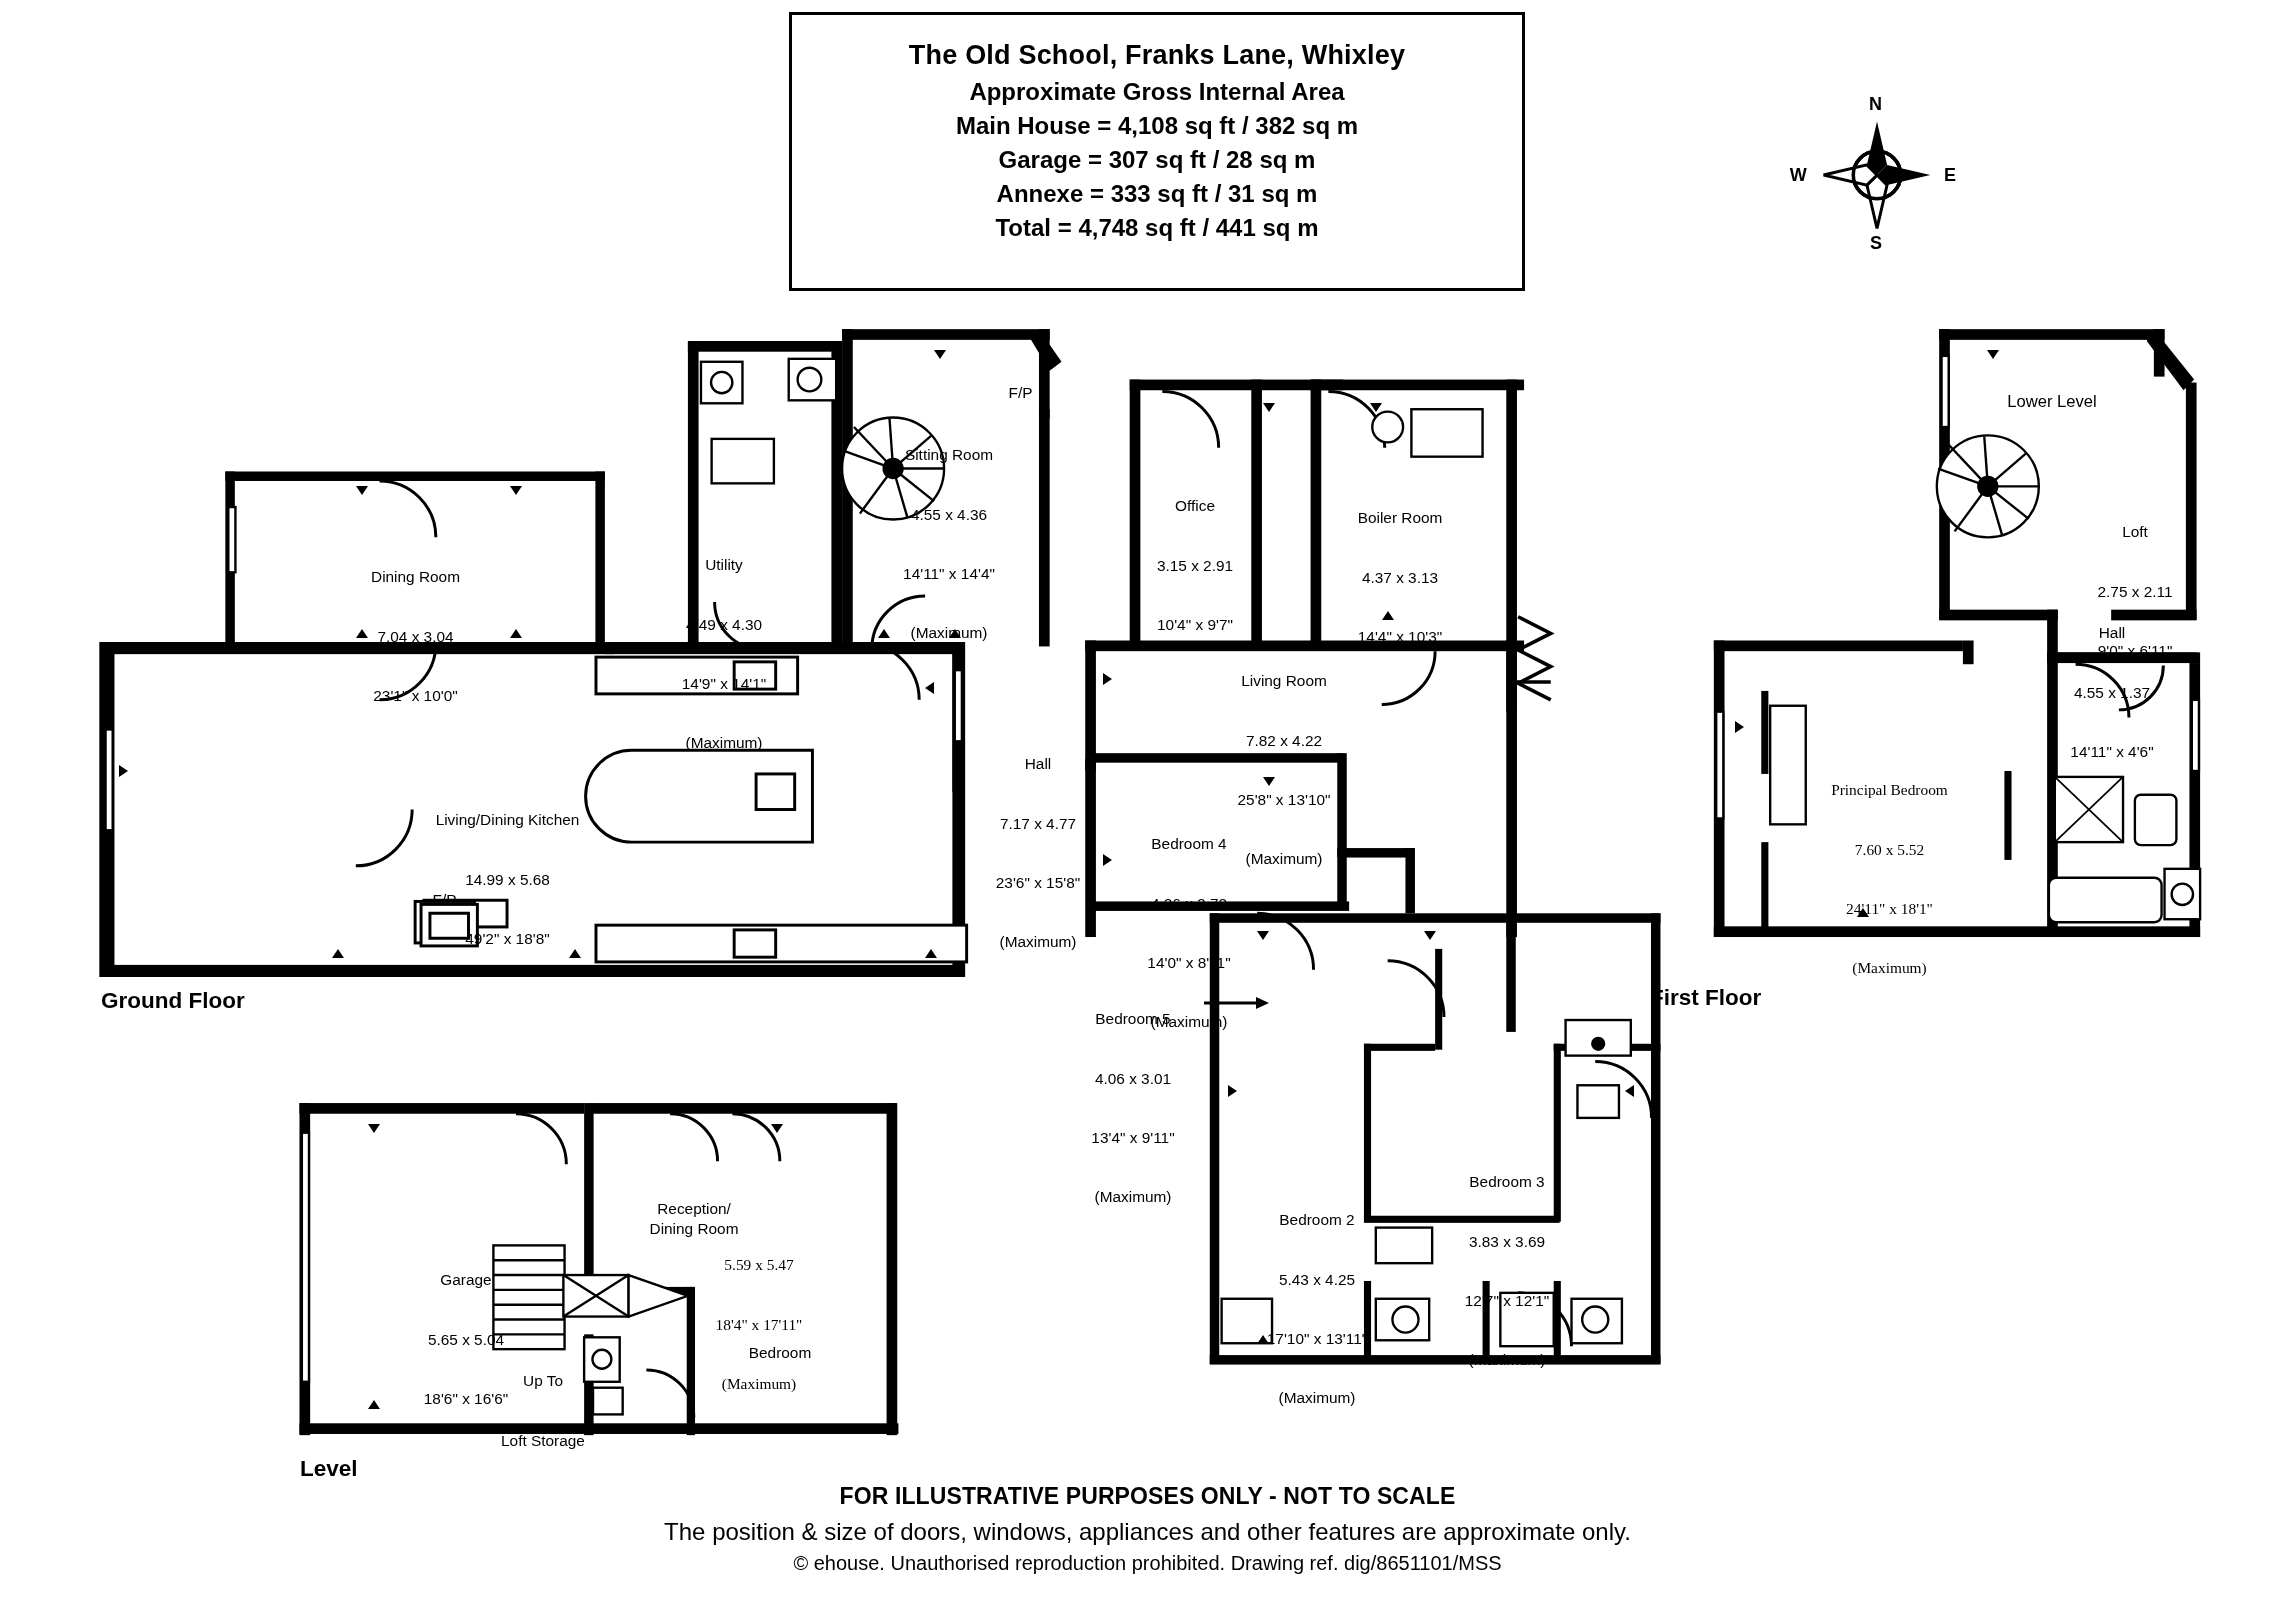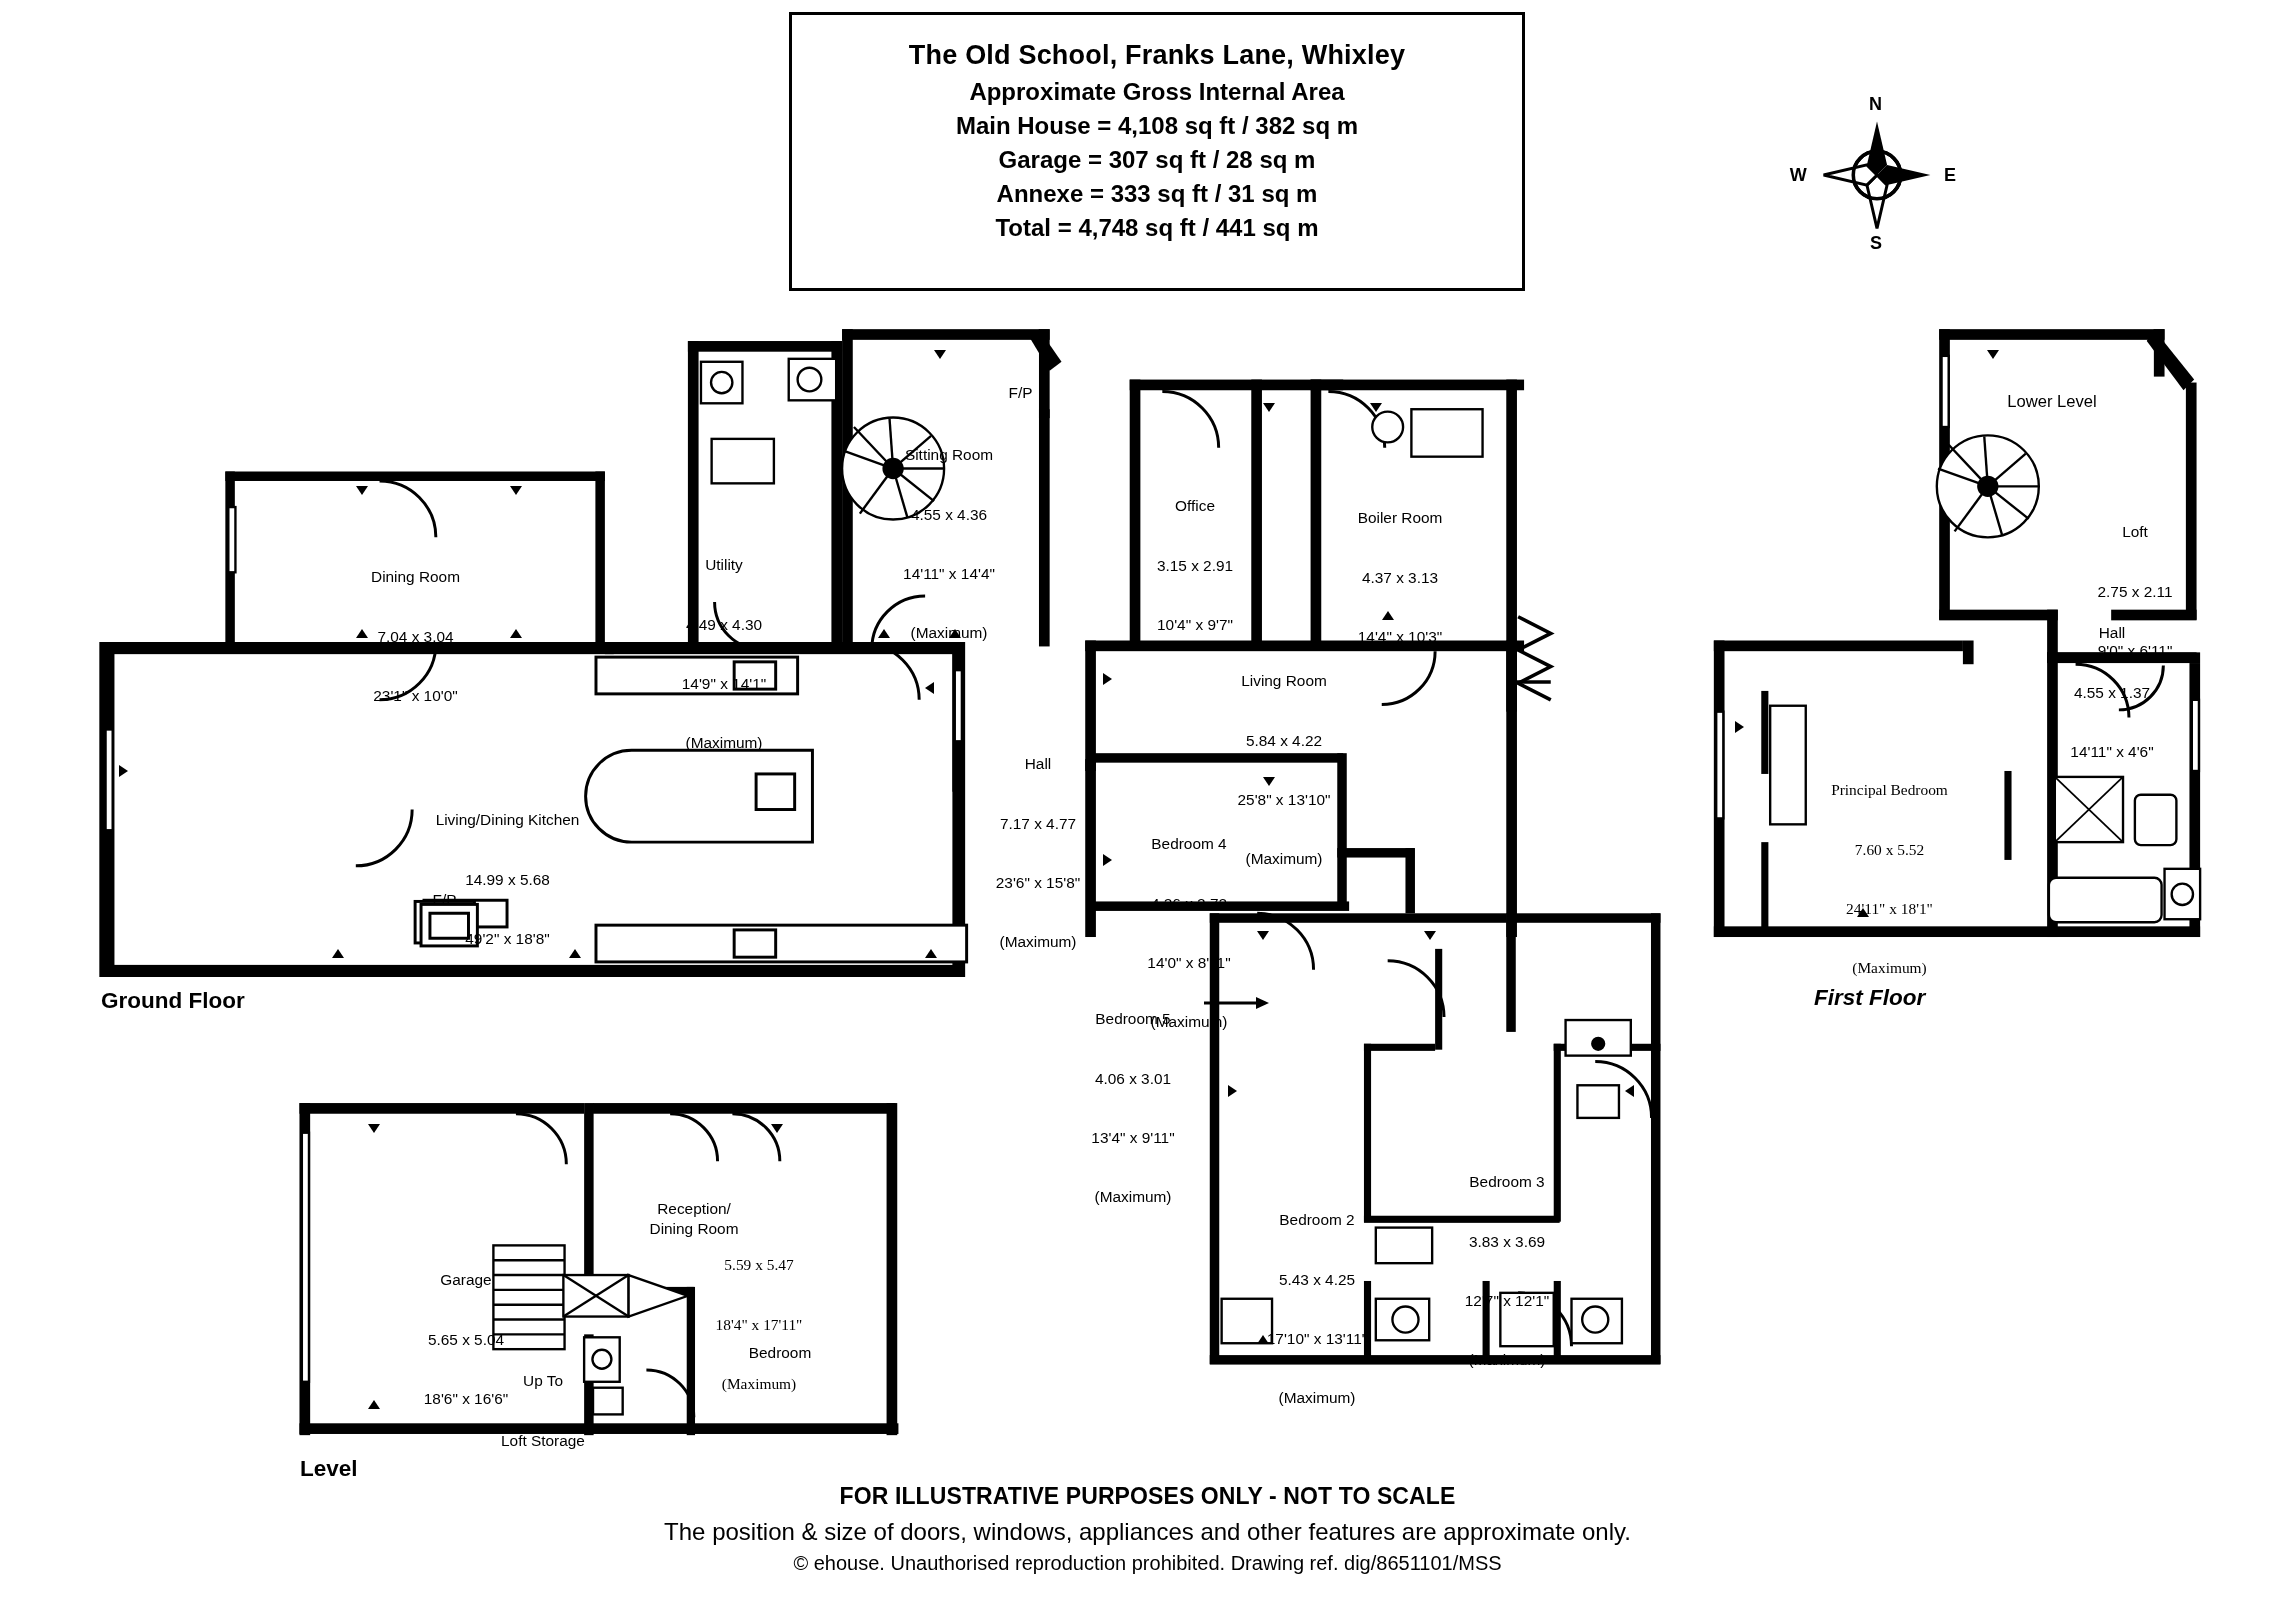--- a/index.html
+++ b/index.html
@@ -303,21 +303,21 @@
   </div>
 
   <div class="lbl" style="left:1305px; top:469px; width:190px;">
     <span class="ln">Boiler Room</span>
     <span class="ln">4.37 x 3.13</span>
     <span class="ln">14'4" x 10'3"</span>
   </div>
 
   <div class="lbl" style="left:1177px; top:632px; width:214px;">
     <span class="ln">Living Room</span>
-    <span class="ln">5.84 x 4.22</span>
+    <span class="ln">7.82 x 4.22</span>
     <span class="ln">25'8" x 13'10"</span>
     <span class="ln">(Maximum)</span>
   </div>
 
   <div class="lbl" style="left:365px; top:771px; width:285px;">
     <span class="ln">Living/Dining Kitchen</span>
     <span class="ln">14.99 x 5.68</span>
     <span class="ln">49'2" x 18'8"</span>
   </div>
   <div class="lbl" style="left:409px; top:890px; width:71px;">F/P</div>
@@ -439,21 +439,21 @@
     <span class="ln">14'11" x 4'6"</span>
   </div>
 
   <div class="lbl" style="left:1774px; top:741px; width:231px;font-family:Liberation Serif, serif;">
     <span class="ln">Principal Bedroom</span>
     <span class="ln">7.60 x 5.52</span>
     <span class="ln">24'11" x 18'1"</span>
     <span class="ln">(Maximum)</span>
   </div>
 
-  <div class="floor-caption" style="left:1814px; top:985px;font-style:italic;">First Floor</div>
+  <div class="floor-caption" style="left:1650px; top:985px;">First Floor</div>
 
   <svg class="svg-layer" width="2295" height="1622" viewBox="0 0 3870 2735">
     <g fill="#000" stroke="none">
       <rect x="505" y="1860" width="18" height="560"></rect>
       <rect x="505" y="1860" width="480" height="18"></rect>
       <rect x="1000" y="1860" width="510" height="18"></rect>
       <rect x="1495" y="1860" width="18" height="560"></rect>
       <rect x="505" y="2400" width="1010" height="18"></rect>
 
       <rect x="985" y="1860" width="16" height="320"></rect>

